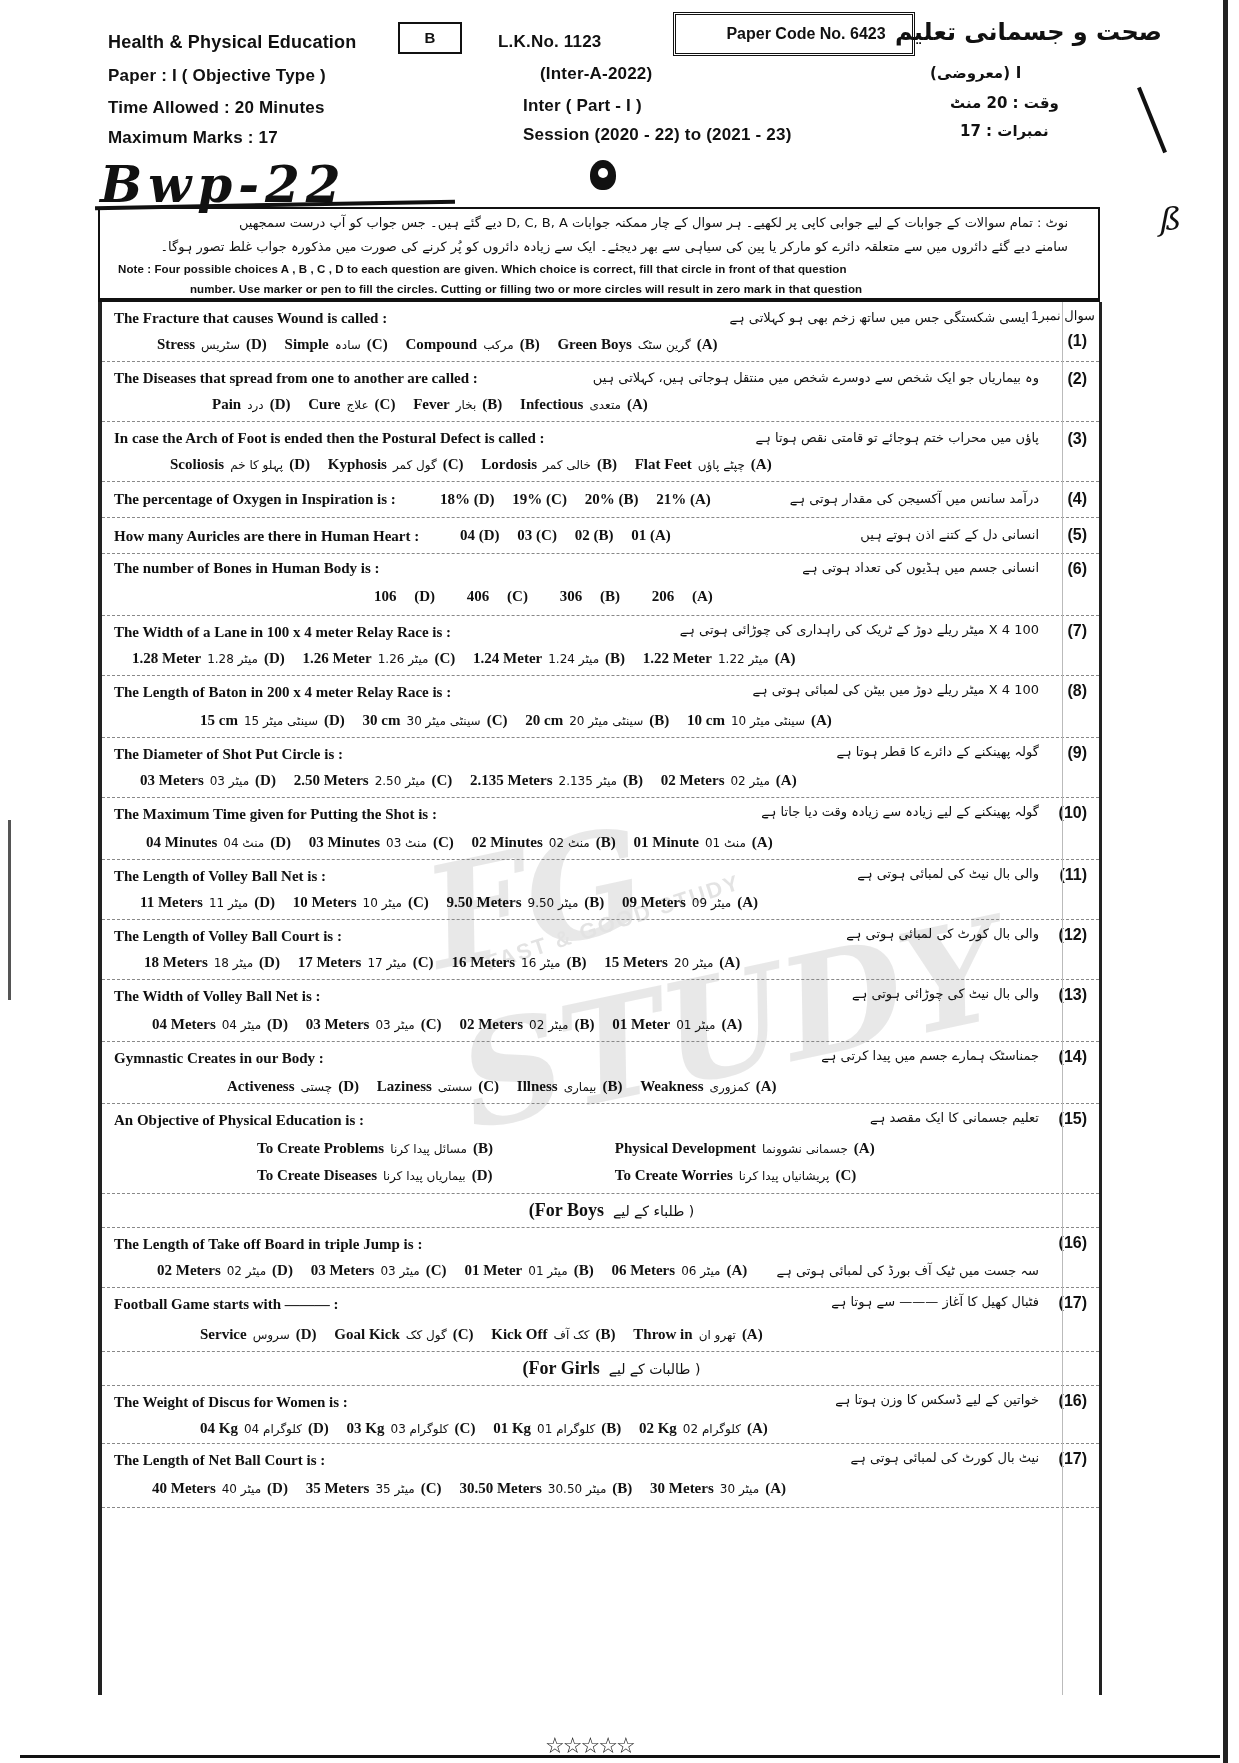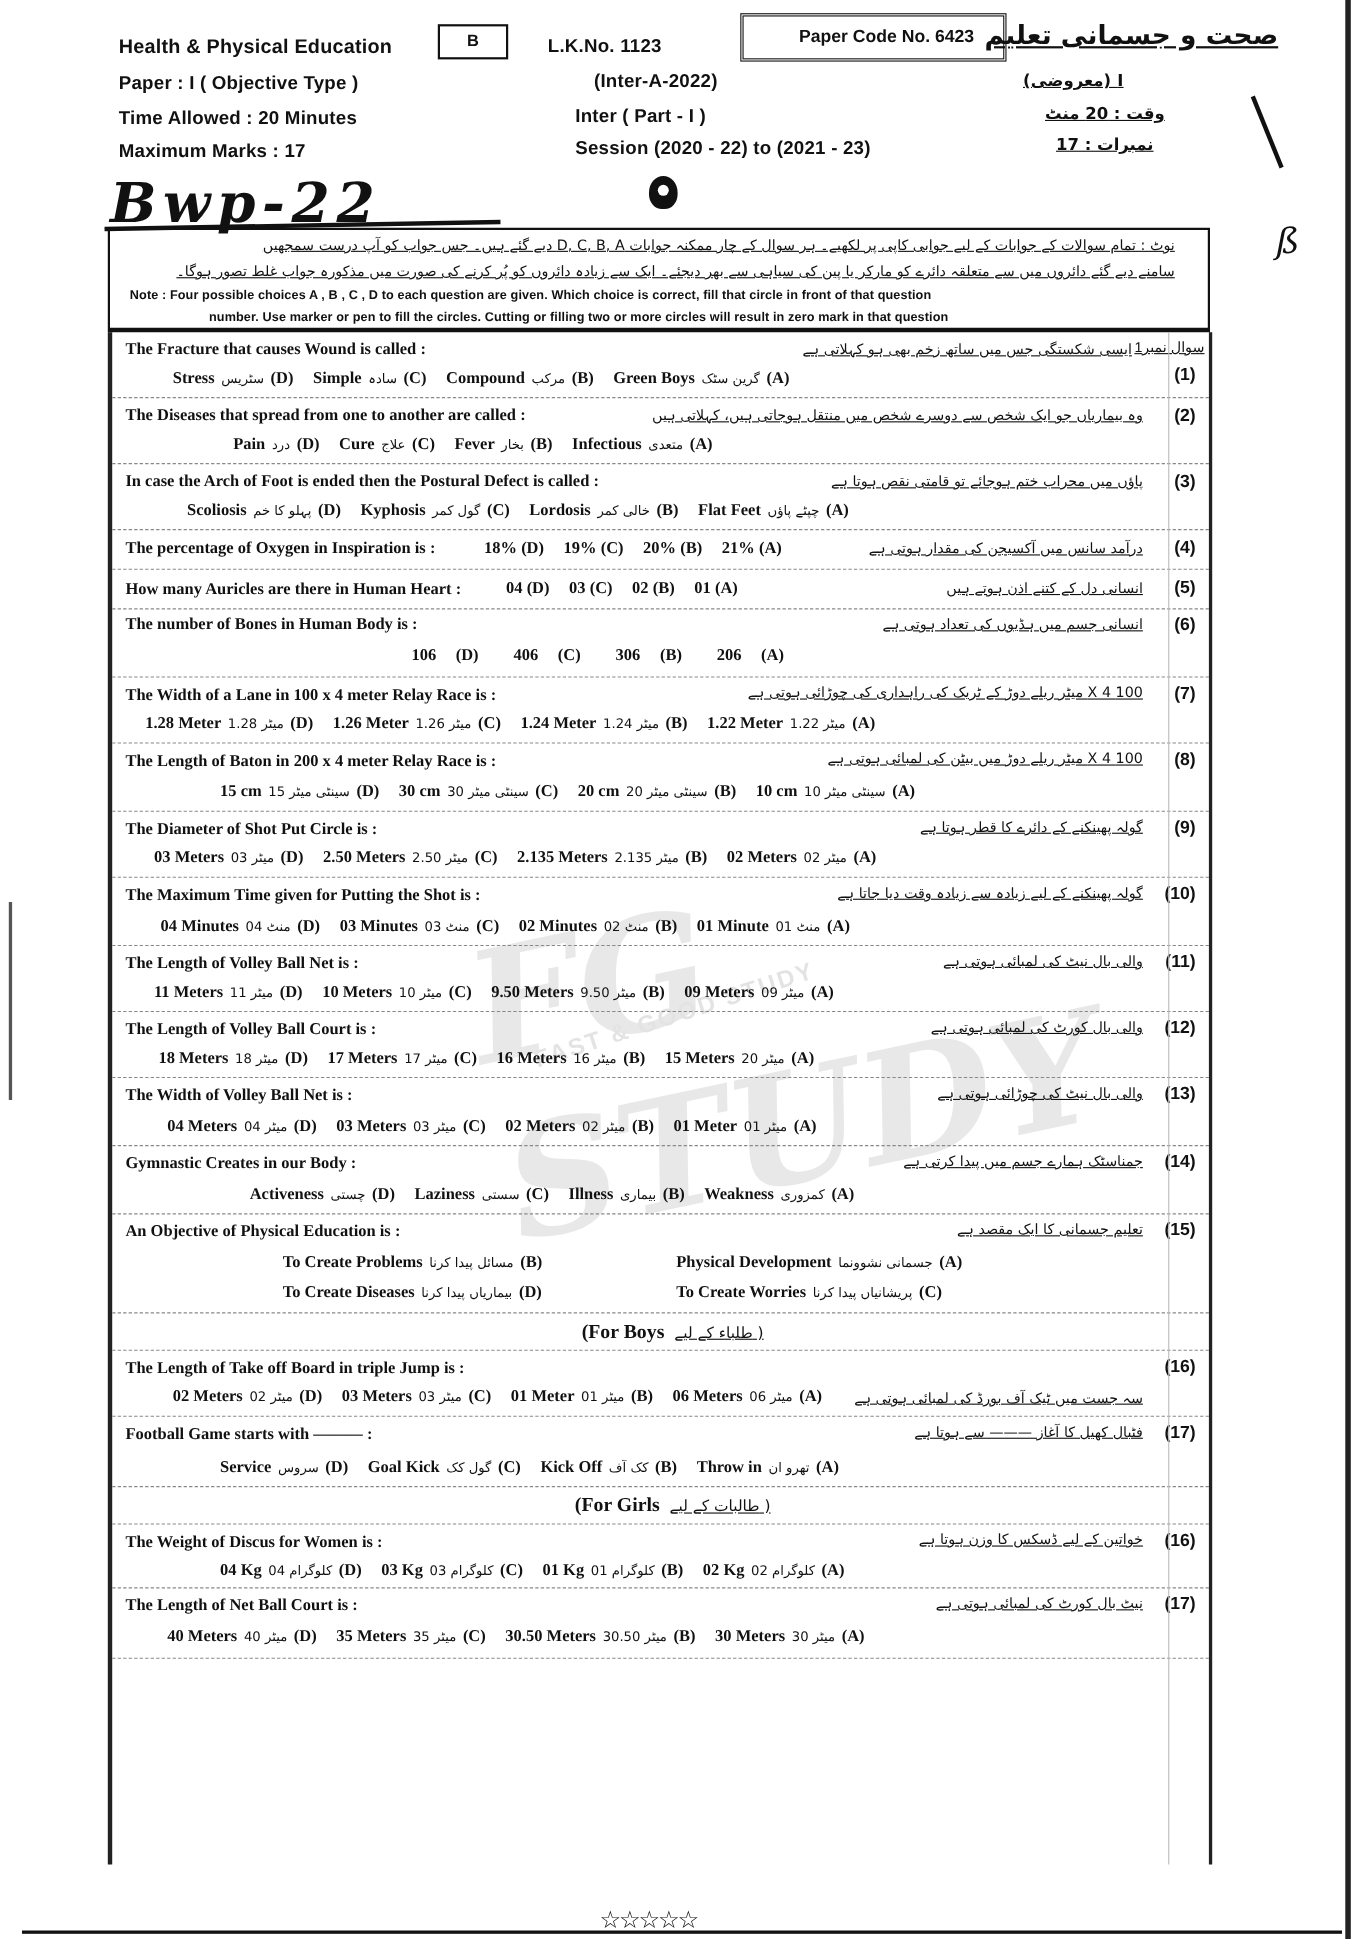--- a/index.html
+++ b/index.html
@@ -3,21 +3,21 @@
 <meta charset="utf-8">
 <style>
   html, body { margin:0; padding:0; background:#fff; }
   body { width:1239px; height:1763px; position:relative; overflow:hidden; font-family:"Liberation Sans", sans-serif; color:#111; }
   .page-edge-right { position:absolute; left:1223px; top:0; width:5px; height:1763px; background:#222; }
   .page-edge-left { position:absolute; left:8px; top:820px; width:3px; height:180px; background:#555; }
   .header { position:absolute; left:0; top:0; width:1239px; height:180px; }
   .h-txt { position:absolute; font-weight:bold; font-size:17px; white-space:nowrap; letter-spacing:0.2px; }
   .box-b { position:absolute; left:398px; top:22px; width:60px; height:28px; border:2px solid #111; text-align:center; line-height:28px; font-weight:bold; font-size:15px; }
   .box-code { position:absolute; left:673px; top:12px; width:212px; height:38px; border:3px double #111; text-align:center; line-height:38px; font-weight:bold; font-size:16px;padding-left:24px; }
-  .urdu { font-family:"DejaVu Sans", sans-serif; direction:rtl;text-decoration:underline; }
+  .urdu { font-family:"DejaVu Sans", sans-serif; direction:rtl; }
   .urdu-title { position:absolute; left:895px; top:18px; font-size:24px; font-weight:bold; white-space:nowrap; }
   .hw-stamp { position:absolute; left:100px; top:160px; font-family:"DejaVu Serif", serif; font-size:50px; font-weight:bold; font-style:italic; letter-spacing:6px; line-height:50px; }
   .hw-underline { position:absolute; left:95px; top:203px; width:360px; height:4px; background:#111; transform:rotate(-1deg); }
   .slash-mark { position:absolute; left:1150px; top:85px; width:4px; height:70px; background:#111; transform:rotate(-22deg); }
   .initials { position:absolute; left:1160px; top:200px; font-family:"DejaVu Serif", serif; font-style:italic; font-size:32px; }
   .emblem { position:absolute; left:590px; top:160px; width:26px; height:30px; border-radius:50% 50% 45% 45%; background:#111; }
   .emblem::after { content:""; position:absolute; left:8px; top:8px; width:10px; height:10px; border-radius:50%; background:#fff; }
 
   .note-box { position:absolute; left:98px; top:207px; width:1002px; height:95px; border:2px solid #111; border-bottom:4px solid #111; box-sizing:border-box; }
   .note-urdu { position:absolute; right:30px; font-size:13px; white-space:nowrap; }

